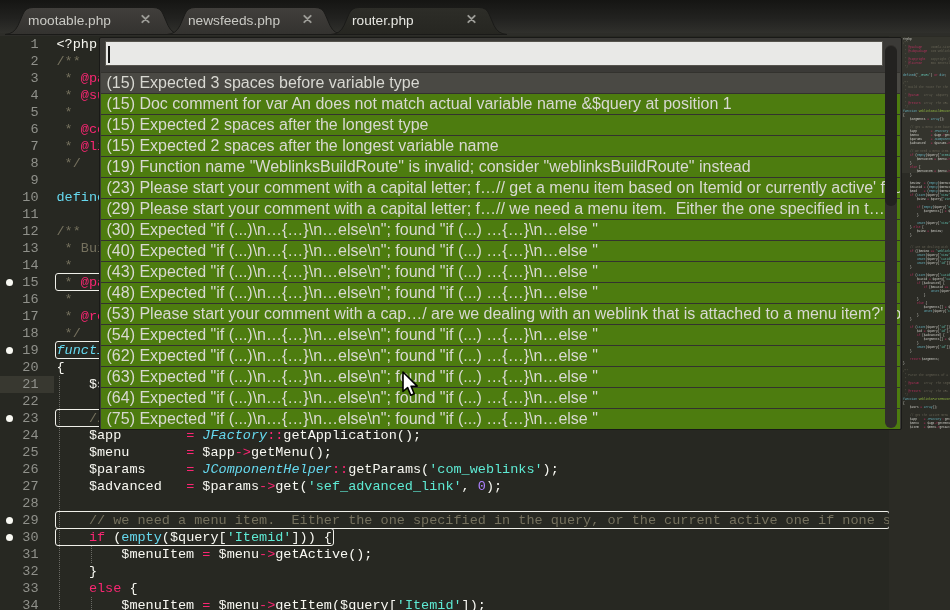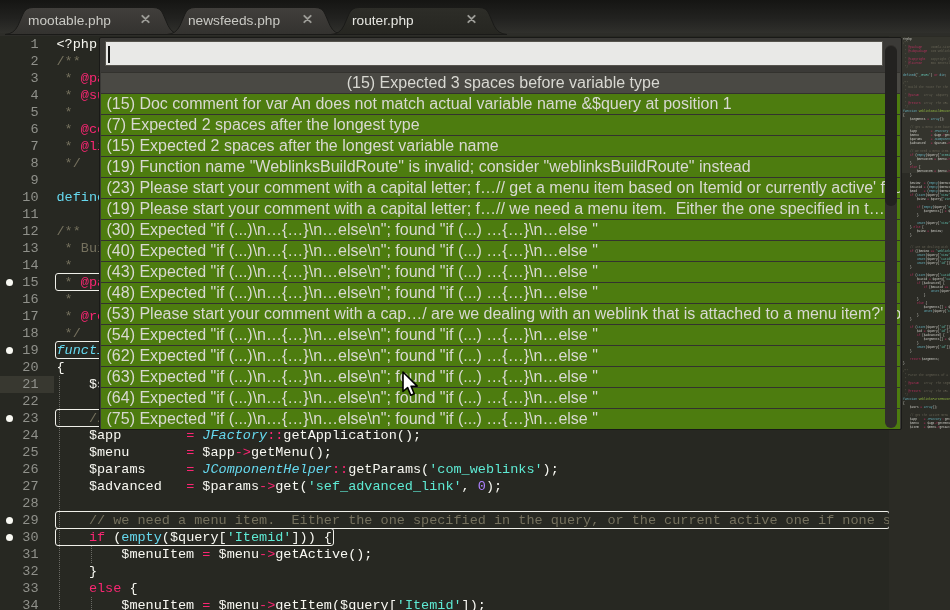--- a/index.html
+++ b/index.html
@@ -25,21 +25,21 @@
     color:#f8f8f2;white-space:pre;opacity:.75;filter:saturate(.85);}
   #mmview{position:absolute;left:0;top:1px;width:61px;height:136px;background:rgba(248,248,242,0.045);}
   #overlay{position:absolute;left:99px;top:37px;width:801px;height:391px;background:#3b3a37;
     border:1px solid #191917;border-radius:2px;}
   #qinput{position:absolute;left:5px;top:3px;width:776px;height:23px;background:#e9e9e7;
     border:1px solid #55534d;}
   #caret{position:absolute;left:2px;top:4px;width:2px;height:17px;background:#151515;}
   #list{position:absolute;left:1px;top:34px;width:799px;height:357px;background:#33322e;}
   .row{height:20px;margin-top:1px;background:#4d7c0f;color:#d8d8d2;
     font:16px/20px "Liberation Sans",sans-serif;padding-left:5.5px;white-space:pre;overflow:hidden;}
-  .sel{background:#4a4944;text-align:center;}
+  .sel{background:#4a4944;}
   #track{position:absolute;left:785px;top:7px;width:12px;height:383px;border-radius:6px;background:#312f2c;}
   #thumb{position:absolute;left:785px;top:8px;width:12px;height:160px;border-radius:6px;background:#232220;}
   #cursor{position:absolute;left:402px;top:371px;}
 </style>
 </head>
 <body>
 <div id="editor">
   <div id="lineband"></div>
   <div class="dot" style="top:278.5px"></div>
     <div class="dot" style="top:346.5px"></div>
@@ -252,25 +252,25 @@
     <text x="352" y="24.5" font-family="Liberation Sans, sans-serif" font-size="13.7" fill="#e6e6e1">router.php</text>
     <path d="M 468.3,15.8 L 474.7,22.2 M 474.7,15.8 L 468.3,22.2" stroke="#9c9c97" stroke-width="1.9" stroke-linecap="round"></path>
   </svg>
 <div id="overlay">
   <div id="qinput">
       <div id="caret"></div>
     </div>
   <div id="list">
       <div class="row sel">(15) Expected 3 spaces before variable type</div>
 <div class="row">(15) Doc comment for var An does not match actual variable name &amp;$query at position 1</div>
-<div class="row">(7) Expected 2 spaces after the longest type</div>
+<div class="row">(15) Expected 2 spaces after the longest type</div>
 <div class="row">(15) Expected 2 spaces after the longest variable name</div>
 <div class="row">(19) Function name "WeblinksBuildRoute" is invalid; consider "weblinksBuildRoute" instead</div>
 <div class="row">(23) Please start your comment with a capital letter; f…// get a menu item based on Itemid or currently active' found</div>
-<div class="row">(19) Please start your comment with a capital letter; f…// we need a menu item.  Either the one specified in t…</div>
+<div class="row">(29) Please start your comment with a capital letter; f…// we need a menu item.  Either the one specified in t…</div>
 <div class="row">(30) Expected "if (...)\n…{…}\n…else\n"; found "if (...) …{…}\n…else "</div>
 <div class="row">(40) Expected "if (...)\n…{…}\n…else\n"; found "if (...) …{…}\n…else "</div>
 <div class="row">(43) Expected "if (...)\n…{…}\n…else\n"; found "if (...) …{…}\n…else "</div>
 <div class="row">(48) Expected "if (...)\n…{…}\n…else\n"; found "if (...) …{…}\n…else "</div>
 <div class="row">(53) Please start your comment with a cap…/ are we dealing with an weblink that is attached to a menu item?' fo</div>
 <div class="row">(54) Expected "if (...)\n…{…}\n…else\n"; found "if (...) …{…}\n…else "</div>
 <div class="row">(62) Expected "if (...)\n…{…}\n…else\n"; found "if (...) …{…}\n…else "</div>
 <div class="row">(63) Expected "if (...)\n…{…}\n…else\n"; found "if (...) …{…}\n…else "</div>
 <div class="row">(64) Expected "if (...)\n…{…}\n…else\n"; found "if (...) …{…}\n…else "</div>
 <div class="row">(75) Expected "if (...)\n…{…}\n…else\n"; found "if (...) …{…}\n…else "</div>

